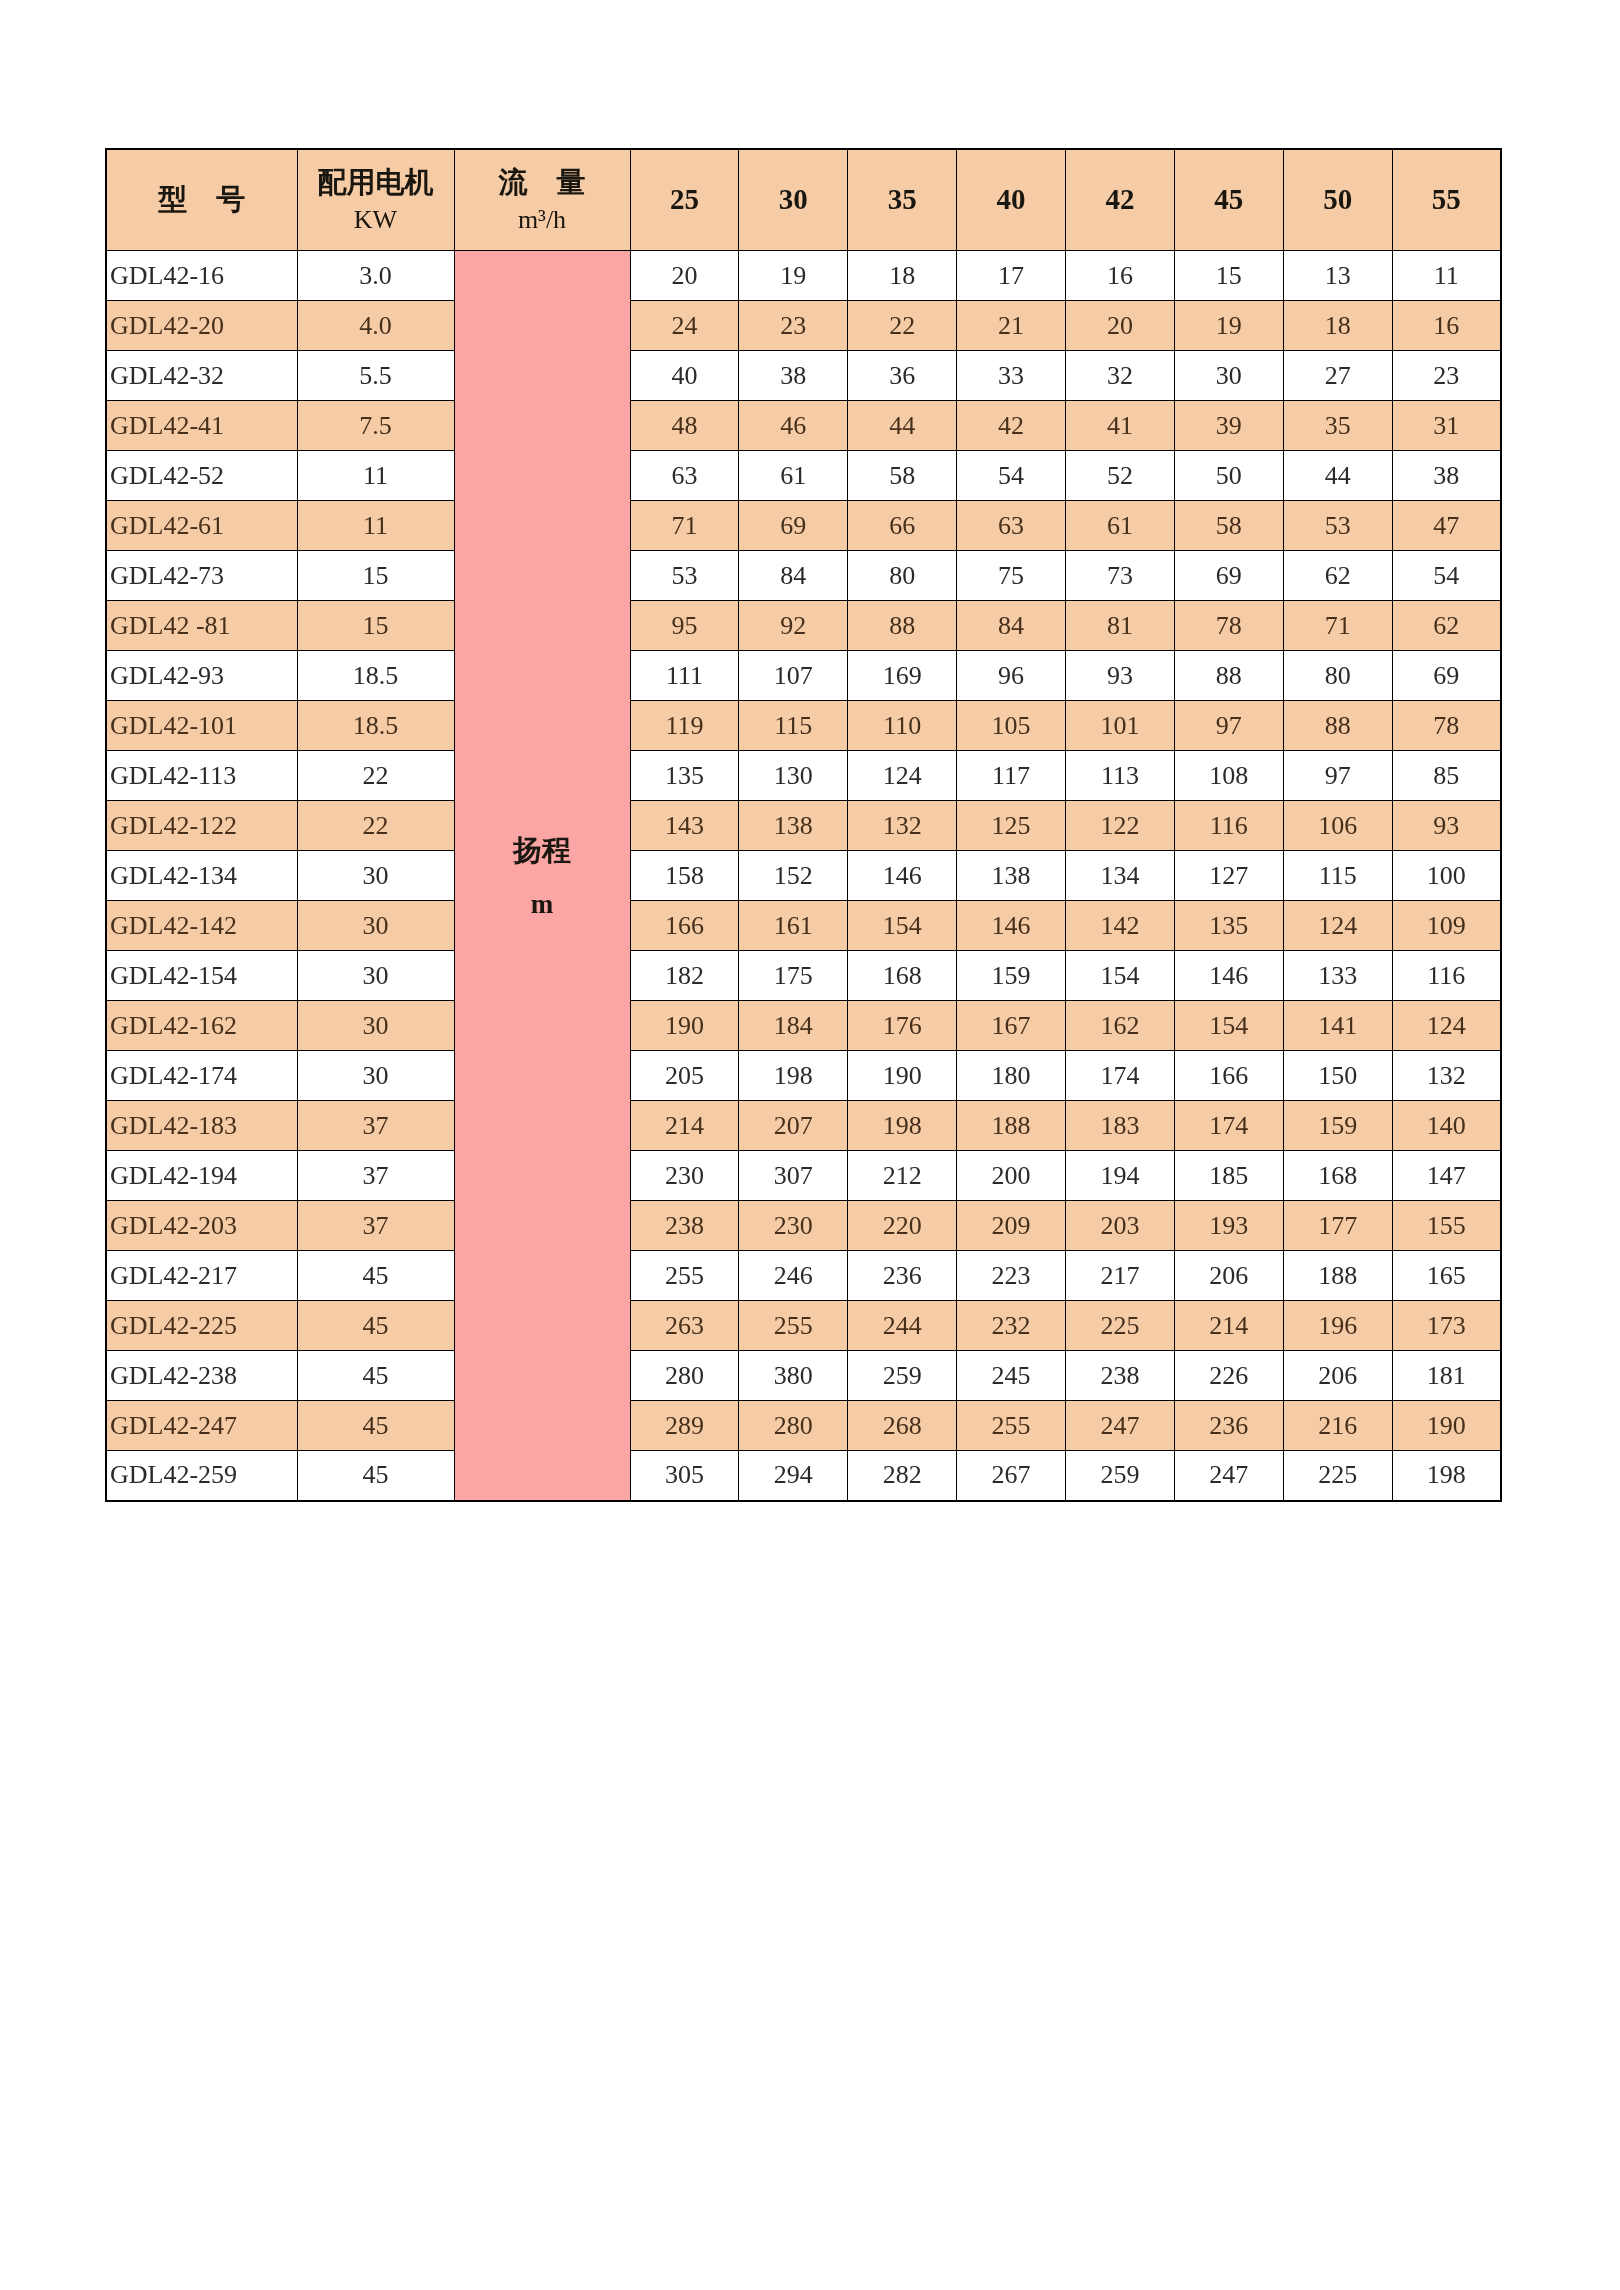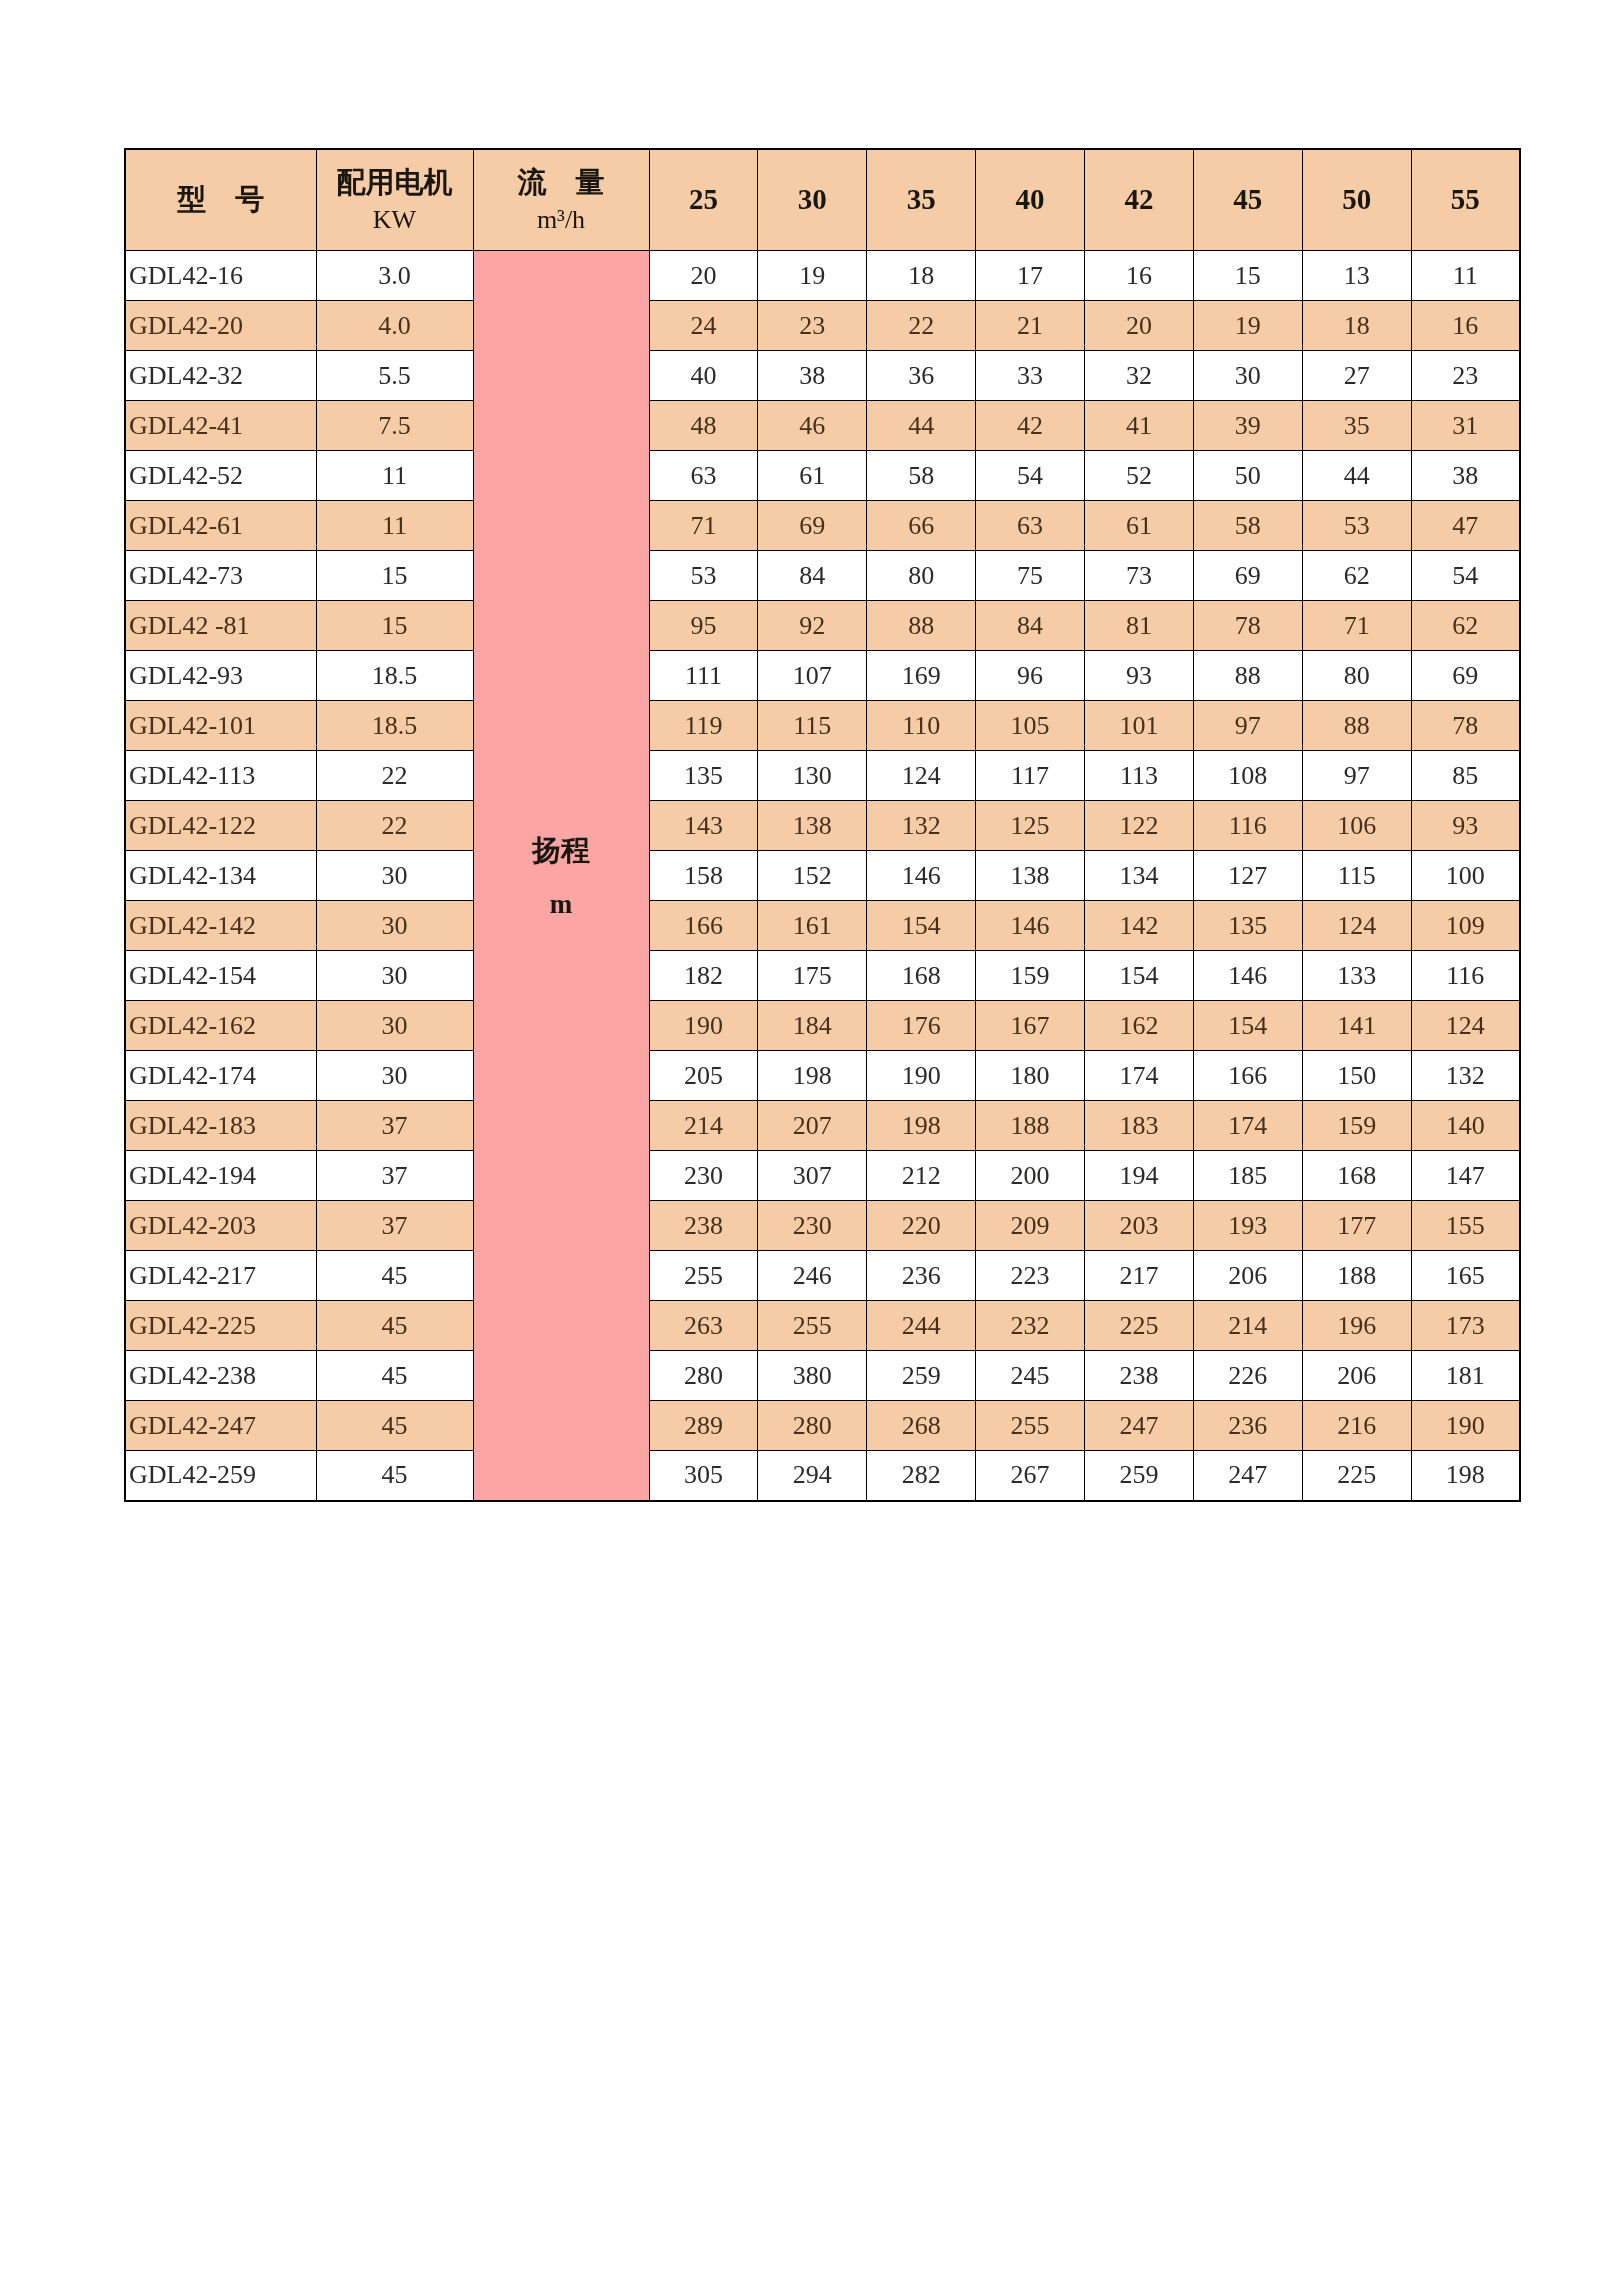--- a/index.html
+++ b/index.html
@@ -10,21 +10,21 @@
   .page {
     position: relative;
     width: 1620px;
     height: 2291px;
     background: #ffffff;
     overflow: hidden;
     font-family: "Liberation Serif", "DejaVu Serif", serif;
   }
   table.spec-table {
     position: absolute;
-    left: 124px;
+    left: 105px;
     top: 148px;
     width: 1397px;
     border-collapse: collapse;
     table-layout: fixed;
     border: 2.7px solid #000000;
   }
   col.c-model { width: 191px; }
   col.c-kw    { width: 157px; }
   col.c-flow  { width: 176px; }
   th, td {

